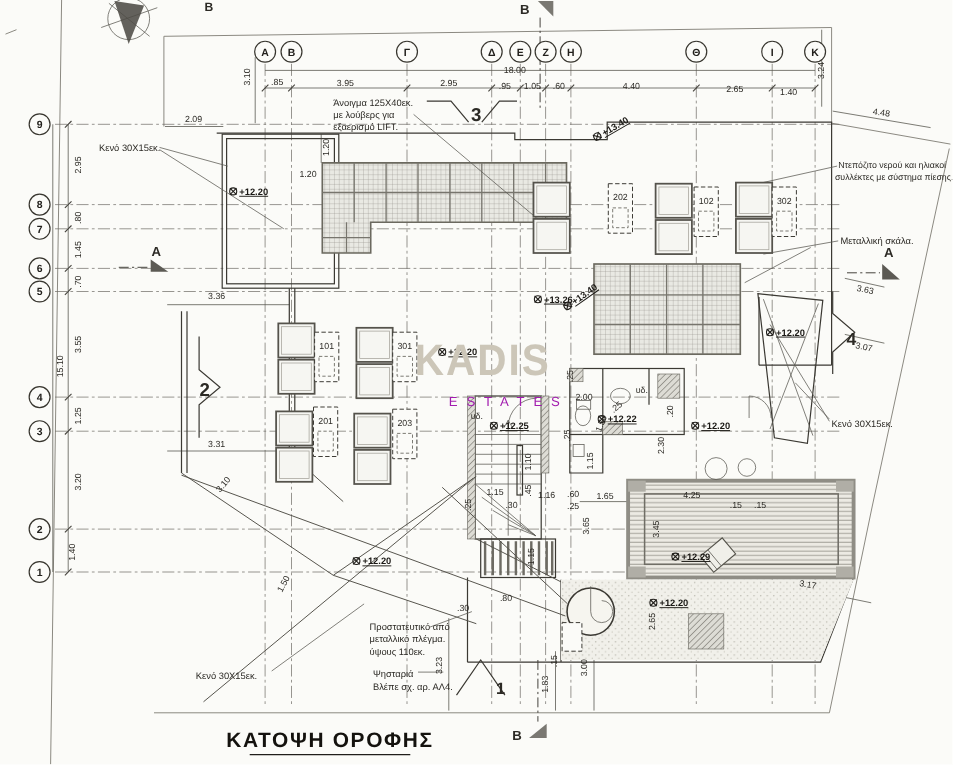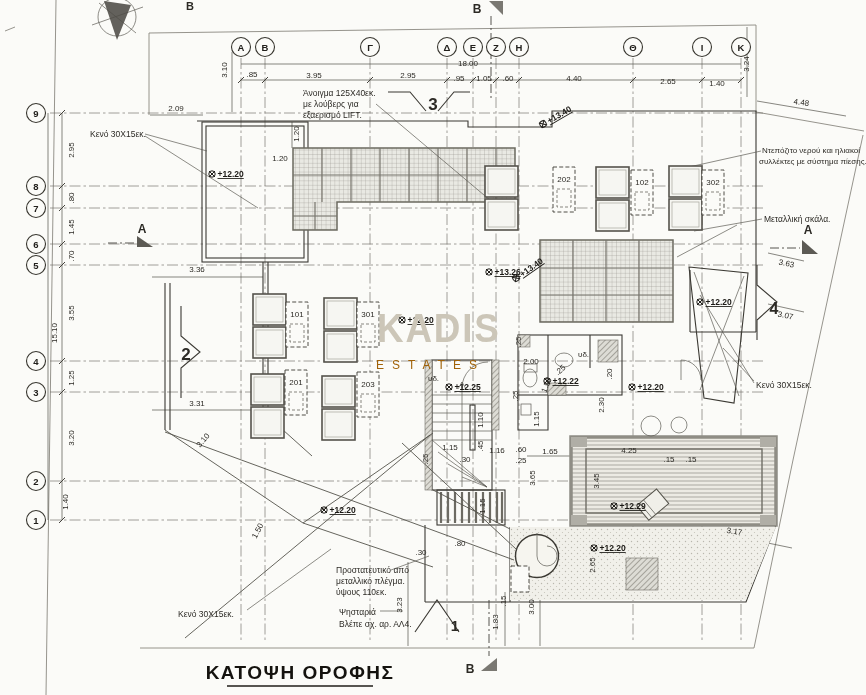--- a/index.html
+++ b/index.html
@@ -24,22 +24,22 @@
   .panelin{fill:none;stroke:#a7a59d;stroke-width:.7;}
   .ubox{fill:#fbfbf8;stroke:#3c3a34;stroke-width:.9;stroke-dasharray:4 2.2;}
   .uboxin{fill:none;stroke:#56544c;stroke-width:.7;stroke-dasharray:3 2;}
   .ulab{font:8px "Liberation Sans",sans-serif;text-anchor:middle;fill:#2c2a25;}
   .perg{fill:url(#pg);stroke:#6b695f;stroke-width:1.5;}
   .pdiv{stroke:#77756d;stroke-width:1.2;fill:none;}
   .hatch{fill:url(#ph);stroke:#6f6d65;stroke-width:.6;}
   .title-t{font:bold 19px "Liberation Sans",sans-serif;letter-spacing:1.5px;text-anchor:middle;fill:#14120e;}
   .wm{position:absolute;left:377px;top:306px;font:bold 40px "Liberation Sans",sans-serif;
       letter-spacing:2px;color:#ccc6b8;transform:scaleX(.92);transform-origin:left;}
-  .wm2{position:absolute;left:376px;top:358px;font:12px "Liberation Sans",sans-serif;
-       letter-spacing:8px;color:#a16207;}
+  .wm2{position:absolute;left:408px;top:358px;font:12px "Liberation Sans",sans-serif;
+       letter-spacing:8px;color:#a21caf;}
 </style>
 </head>
 <body>
 
 <div class="stage">
 <svg id="plan" width="866" height="695" viewBox="0 0 866 695">
   <defs>
     <pattern id="pg" width="4.4" height="4.4" patternUnits="userSpaceOnUse">
       <rect width="4.4" height="4.4" fill="#e9e9e3"></rect>
       <path d="M0,0H4.4 M0,0V4.4" stroke="#96948c" stroke-width=".55"></path>

